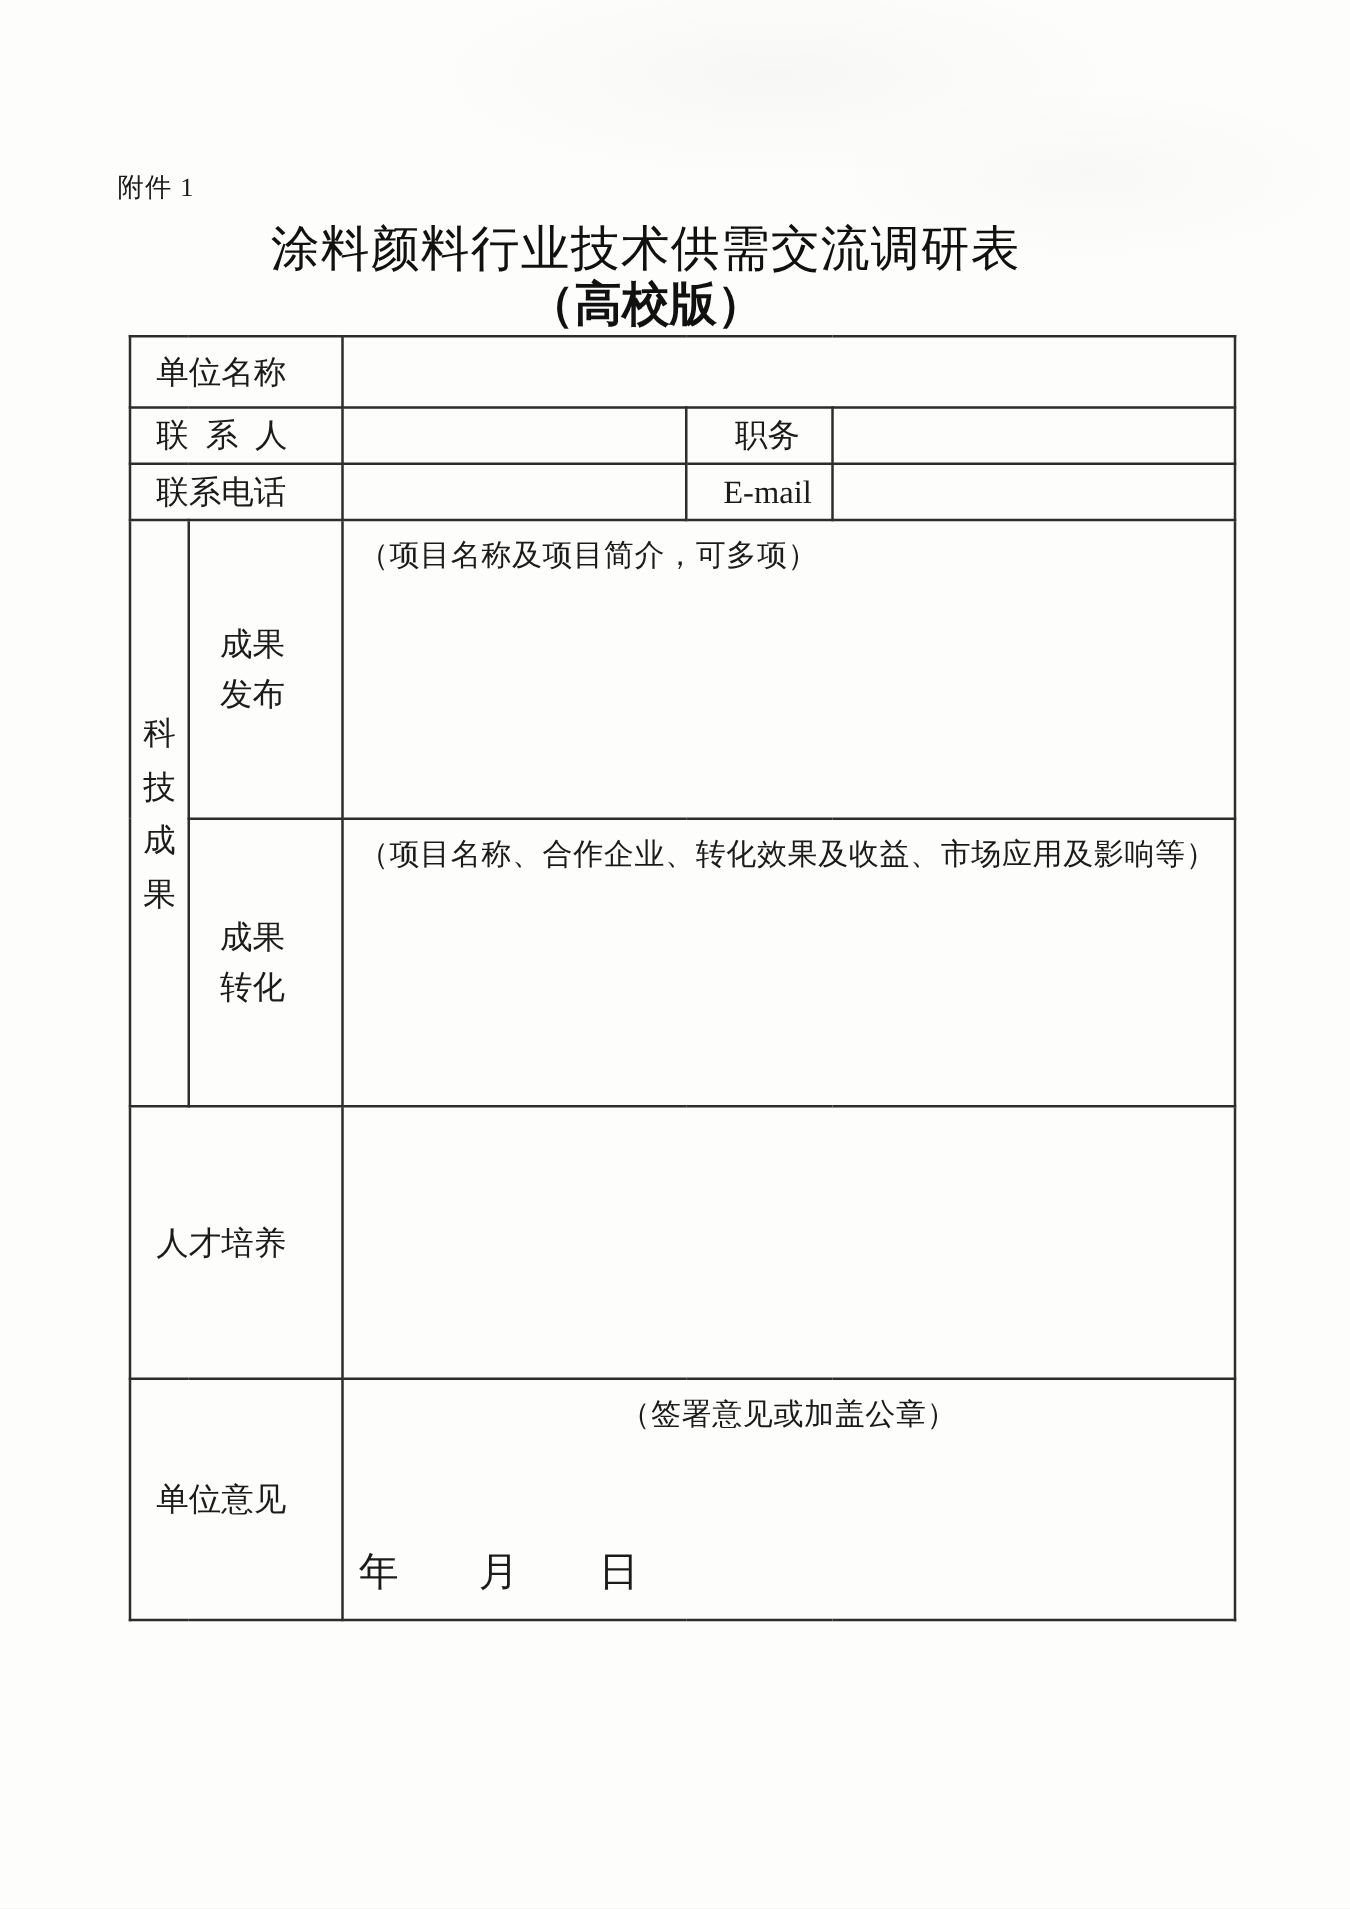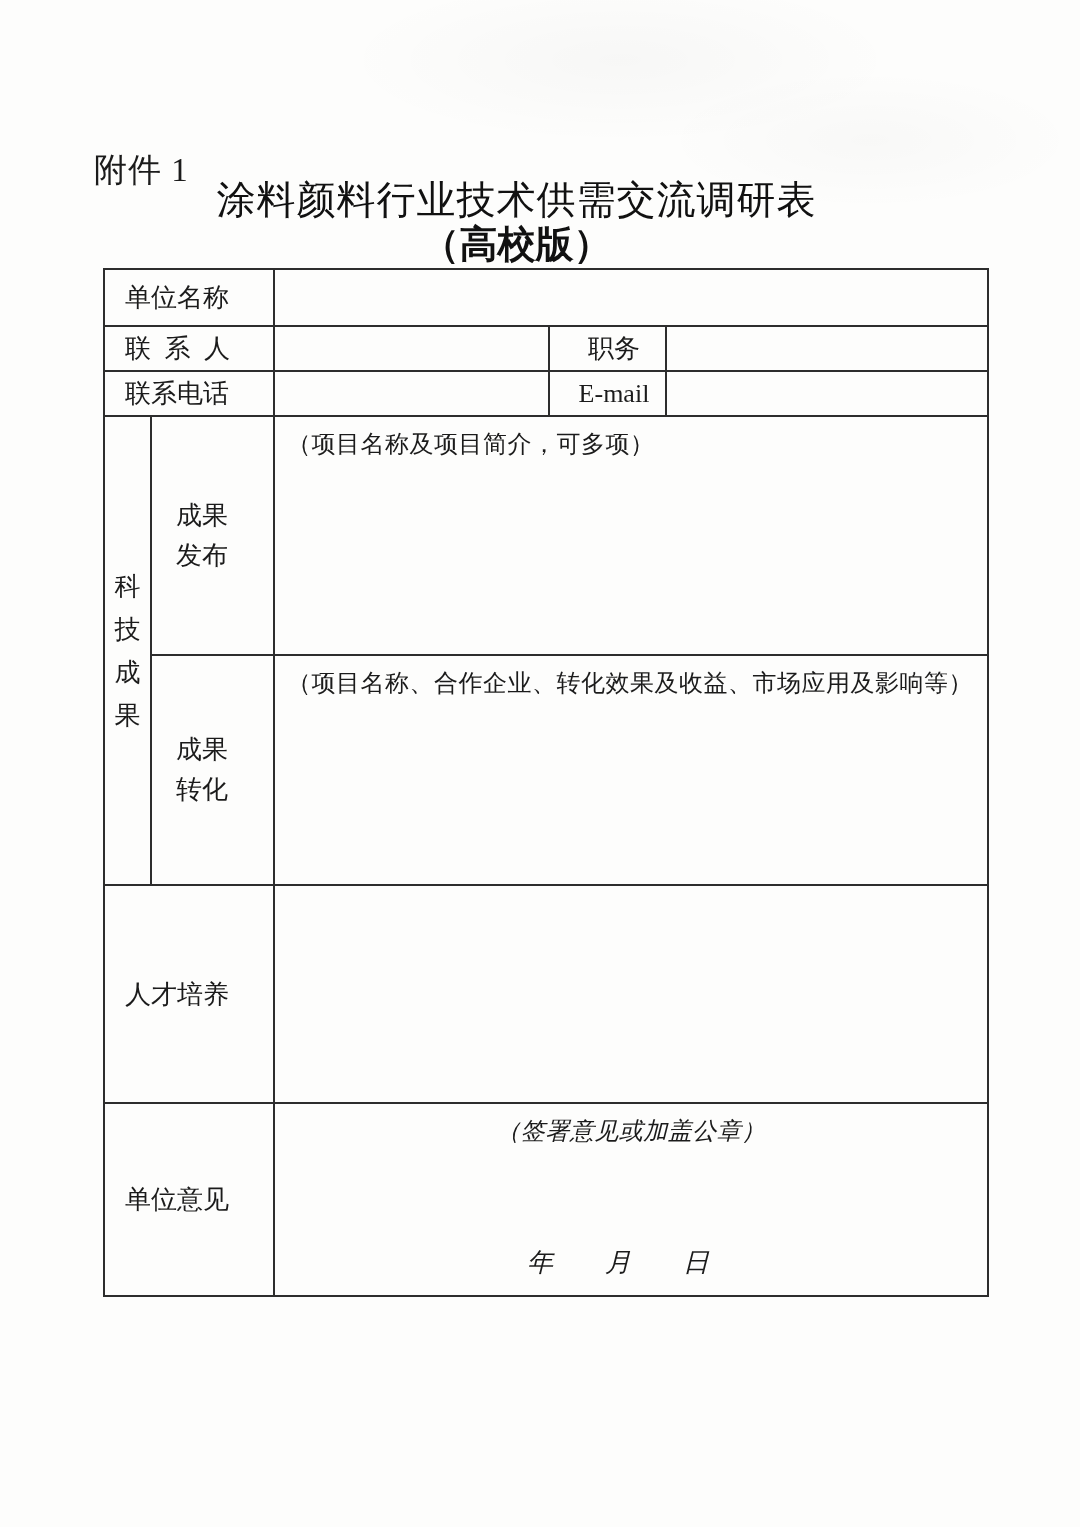--- a/index.html
+++ b/index.html
@@ -13,22 +13,22 @@
       radial-gradient(ellipse 400px 120px at 620px 60px, rgba(0,0,0,0.025), rgba(0,0,0,0) 70%),
       radial-gradient(ellipse 300px 100px at 870px 140px, rgba(0,0,0,0.02), rgba(0,0,0,0) 70%),
       #fdfdfc;
     color: #1b1b1b;
     font-family: "Liberation Serif", "DejaVu Serif", serif;
     overflow: hidden;
   }
   .attachment {
     position: absolute;
     left: 94px;
-    top: 148px;
-    font-size: 33px;
+    top: 136px;
+    font-size: 21px;
     letter-spacing: 1px;
   }
   .title-block {
     position: absolute;
     top: 177px;
     left: 0;
     width: 1033px;
     text-align: center;
   }
   .title-block h1 {
@@ -77,26 +77,25 @@
   .form-table td.content {
     vertical-align: top;
     padding: 11px 12px;
   }
   .hint { font-size: 24px; letter-spacing: 0.5px; text-align: center; }
   .opinion-wrap {
     display: flex;
     flex-direction: column;
     justify-content: space-between;
     height: 165px;
-    font-style: italic;
   }
   .dateline {
-    text-align: center;
+    text-align: left;
     padding-right: 26px;
-    font-size: 26px;
+    font-size: 32px;
   }
   .note {
     position: absolute;
     left: 117px;
     top: 1299px;
     font-size: 25px;
     letter-spacing: 0.5px;
   }
 </style>
 </head>

